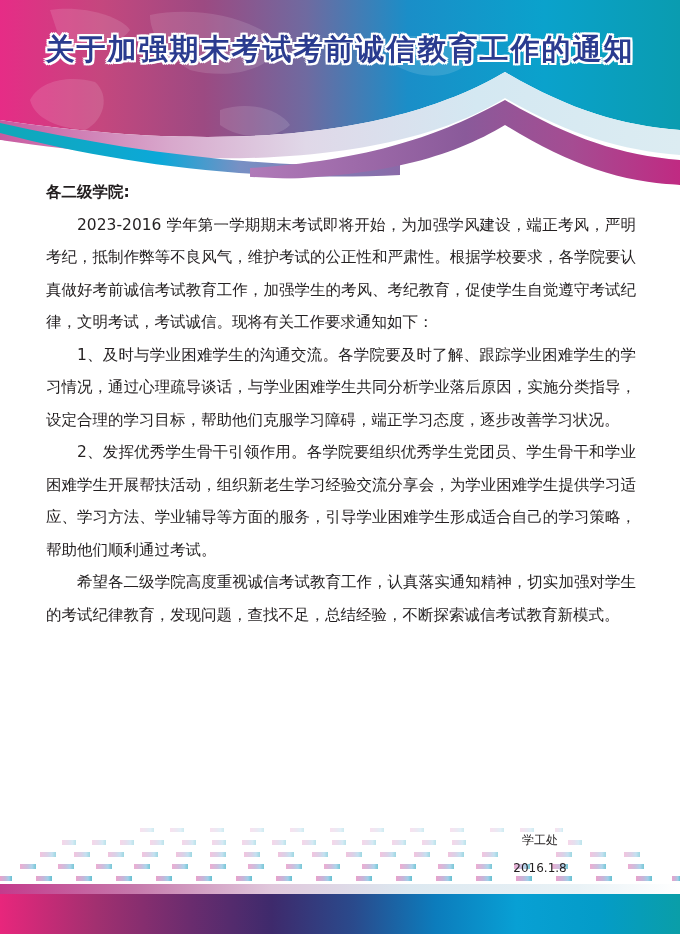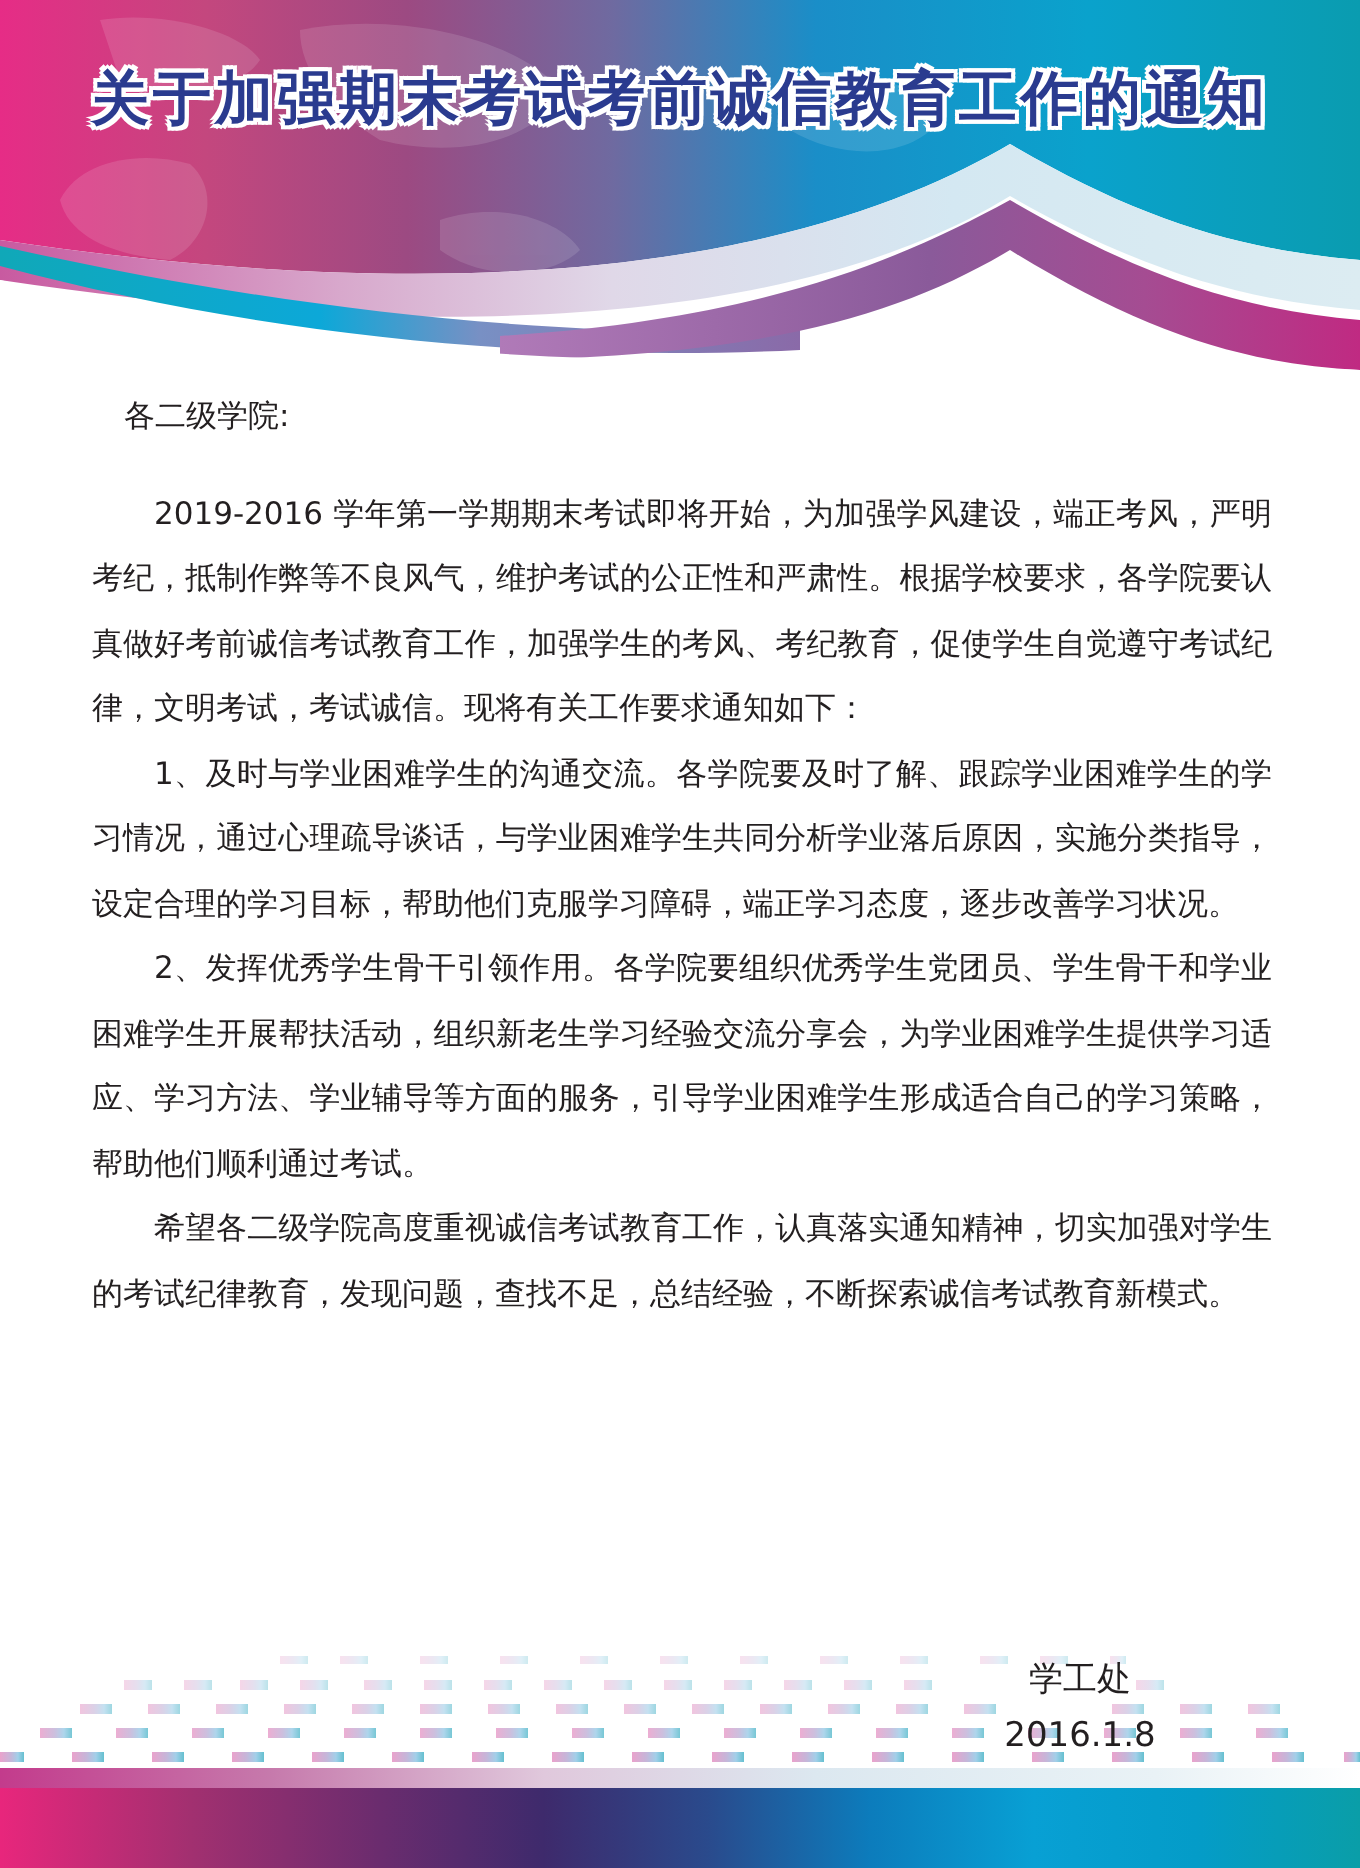--- a/index.html
+++ b/index.html
@@ -23,24 +23,24 @@
         -2px -2px 0 #fff, 2px -2px 0 #fff, -2px 2px 0 #fff, 2px 2px 0 #fff,
         0 -2px 0 #fff, 0 2px 0 #fff, -2px 0 0 #fff, 2px 0 0 #fff;
     }
     .content {
       position: absolute; left: 46px; top: 176px; width: 590px;
       font-size: 15.5px; line-height: 32.5px;
     }
     .content p { margin: 0; text-align: justify; }
     .content p.indent { text-indent: 2em; }
     .content p.heading { padding-left: 2em; }
-    .content p.salutation { margin: 16px; }
+    .content p.salutation { margin: 0; font-weight: bold; }
     .signature {
       position: absolute; left: 490px; top: 826px; width: 100px; text-align: center;
-      font-size: 17px; line-height: 28px; z-index: 3;
+      font-size: 12px; line-height: 28px; z-index: 3;
     }
     .dashes { position: absolute; left: 0; top: 825px; width: 680px; height: 60px; z-index: 1; }
     .footer-band {
       position: absolute; left: 0; top: 884px; width: 680px; height: 50px; z-index: 2;
     }
     .footer-light {
       position: absolute; left: 0; top: 0; width: 680px; height: 10px;
       background: linear-gradient(90deg, #c33b8c 0%, #c67aac 20%, #e0c8dc 40%, #dce8f0 60%, #e9f2f6 85%, #ffffff 100%);
     }
     .footer-dark {
@@ -100,21 +100,21 @@
 
     <path d="M250,168 C380,160 450,130 505,100 C570,138 620,155 680,160 L680,185 C620,182 570,165 505,125 C450,158 380,178 250,180 Z" fill="url(#purpleBand)"></path>
 
     <path d="M0,140 C120,168 260,185 400,178 C450,170 480,150 505,128 C570,168 620,184 680,185 L680,185 L0,185 Z" fill="#ffffff"></path>
   </svg>
   <div class="title">关于加强期末考试考前诚信教育工作的通知</div>
 </div>
 
 <div class="content">
   <p class="salutation">各二级学院:</p>
-  <p class="indent">2019-2016 学年第一学期期末考试即将开始，为加强学风建设，端正考风，严明考纪，抵制作弊等不良风气，维护考试的公正性和严肃性。根据学校要求，各学院要认真做好考前诚信考试教育工作，加强学生的考风、考纪教育，促使学生自觉遵守考试纪律，文明考试，考试诚信。现将有关工作要求通知如下：</p>
+  <p class="indent">2023-2016 学年第一学期期末考试即将开始，为加强学风建设，端正考风，严明考纪，抵制作弊等不良风气，维护考试的公正性和严肃性。根据学校要求，各学院要认真做好考前诚信考试教育工作，加强学生的考风、考纪教育，促使学生自觉遵守考试纪律，文明考试，考试诚信。现将有关工作要求通知如下：</p>
 
 
   <p class="indent">1、及时与学业困难学生的沟通交流。各学院要及时了解、跟踪学业困难学生的学习情况，通过心理疏导谈话，与学业困难学生共同分析学业落后原因，实施分类指导，设定合理的学习目标，帮助他们克服学习障碍，端正学习态度，逐步改善学习状况。</p>
   <p class="indent">2、发挥优秀学生骨干引领作用。各学院要组织优秀学生党团员、学生骨干和学业困难学生开展帮扶活动，组织新老生学习经验交流分享会，为学业困难学生提供学习适应、学习方法、学业辅导等方面的服务，引导学业困难学生形成适合自己的学习策略，帮助他们顺利通过考试。</p>
 
   <p class="indent">希望各二级学院高度重视诚信考试教育工作，认真落实通知精神，切实加强对学生的考试纪律教育，发现问题，查找不足，总结经验，不断探索诚信考试教育新模式。</p>
 </div>
 
 <svg class="dashes" width="680" height="60" viewBox="0 0 680 60">
   <defs>

